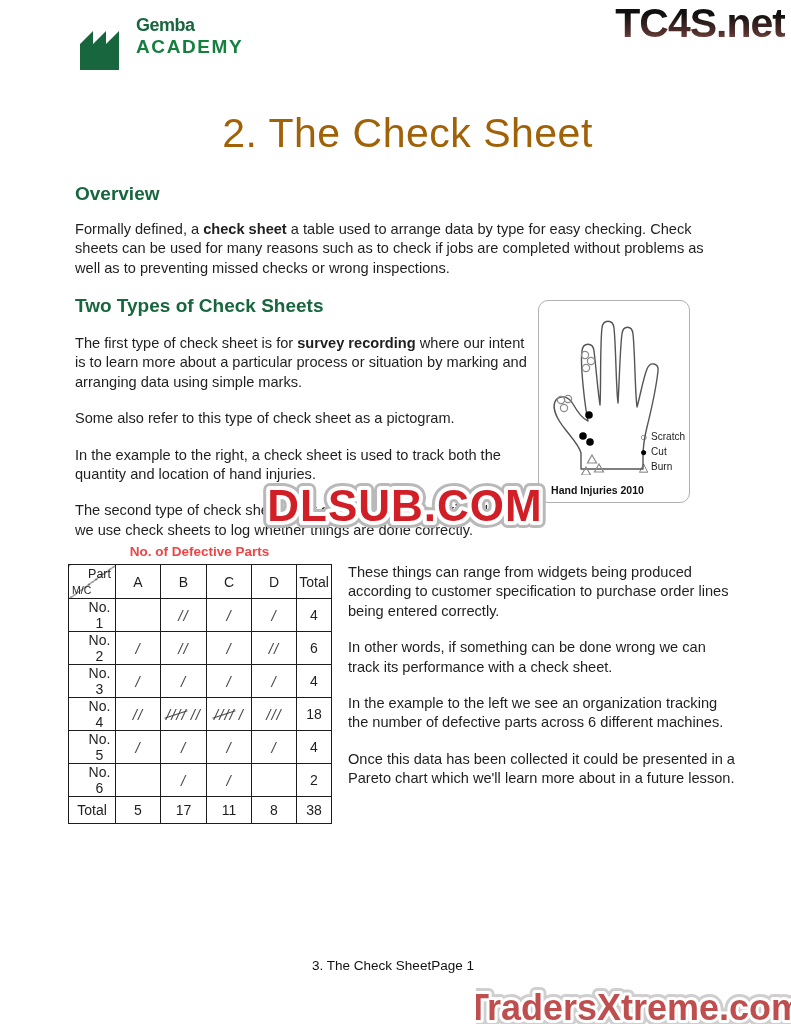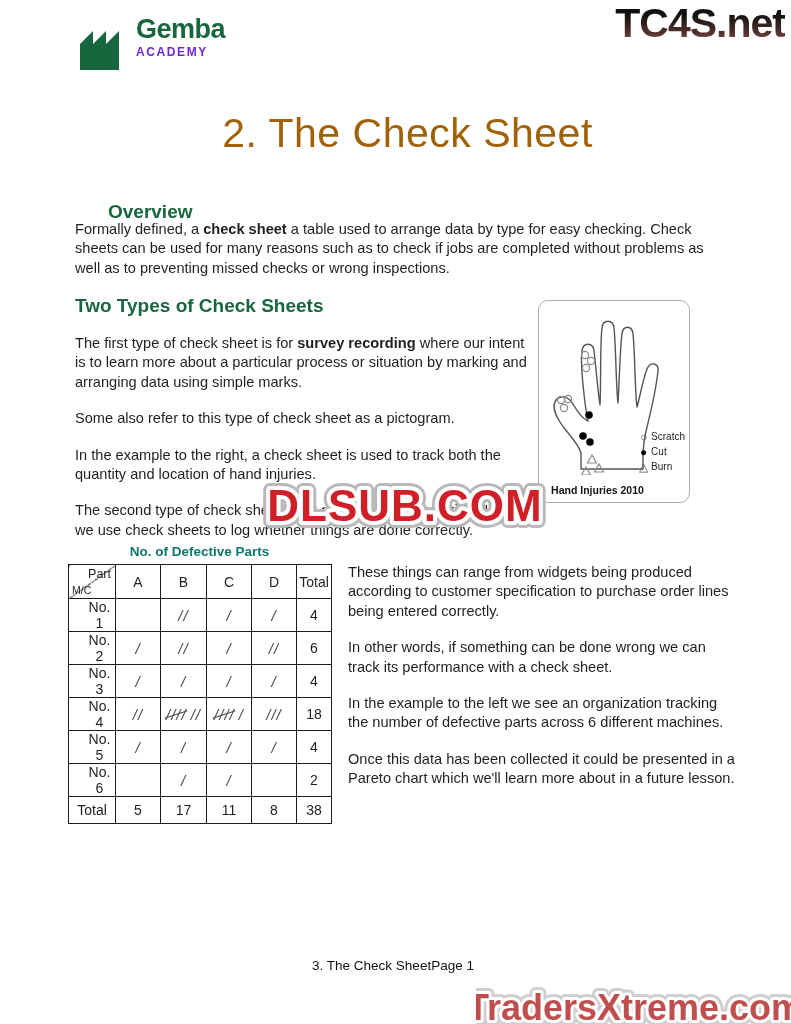--- a/index.html
+++ b/index.html
@@ -6,33 +6,33 @@
   html,body { background:#e8e8e8; }
   body { font-family:"Liberation Sans", sans-serif; }
   .page {
     position:relative; width:791px; height:1024px; margin:0 auto;
     background:#ffffff; overflow:hidden; color:#1f1f1f;
   }
   
   .logo { position:absolute; left:78px; top:16px; display:flex; align-items:flex-start; gap:6px; }
   .logo svg { display:block; margin-top:6px; }
   .logo-text { line-height:1; }
-  .logo-name { font-size:27px; font-weight:bold; color:#17663E; letter-spacing:-0.5px; }
-  .logo-sub  { font-size:12px; font-weight:bold; color:#6d28d9; letter-spacing:1.6px; margin-top:3px; }
+  .logo-name { font-size:18px; font-weight:bold; color:#17663E; letter-spacing:-0.5px; }
+  .logo-sub  { font-size:19px; font-weight:bold; color:#15803d; letter-spacing:1.6px; margin-top:3px; }
   .wm-top {
     position:absolute; top:0px; right:6px; font-size:41px; font-weight:bold; letter-spacing:-1px;
     color:#3a2a28;
     background:linear-gradient(180deg,#101010 30%,#53302c 70%,#9b655c 95%);
     -webkit-background-clip:text; background-clip:text; -webkit-text-fill-color:transparent;
   }
   
   .title { position:absolute; top:110px; left:12px; width:100%; text-align:center;
            font-size:41px; font-weight:400; color:#a16207; letter-spacing:0.5px; }
   .h-green { position:absolute; left:75px; font-size:19px; font-weight:bold; color:#17663E; }
-  .h-overview { top:201px;margin-left:33px; }
+  .h-overview { top:183px; }
   .h-twotypes { top:295px; }
   
   .para { font-size:14.6px; line-height:1.33; color:#1f1f1f; }
   .p-overview { position:absolute; left:75px; top:220px; width:650px; }
   .col-left  { position:absolute; left:75px; top:334px; width:460px; }
   .col-left .para { margin-bottom:17px; }
   .col-right { position:absolute; left:348px; top:554px; width:388px; }
   .col-right .para { margin-bottom:17px;margin-top:9px; }
   
   .hand-box { position:absolute; left:538px; top:300px; width:152px; height:203px;
@@ -40,21 +40,21 @@
   .hand-box svg.hand { position:absolute; left:0; top:2px; }
   .hand-legend { position:absolute; right:4px; top:128px; }
   .legend-row { display:flex; align-items:center; gap:1px; height:15px; }
   .legend-ico { font-size:12px; line-height:1; color:#555; width:13px; text-align:center; }
   .legend-ico.filled { color:#000; }
   .legend-lab { font-size:10px; color:#222; }
   .hand-caption { position:absolute; left:0; bottom:6px; width:78%; text-align:center;
                   font-size:10.5px; font-weight:bold; color:#111; }
   
   .table-wrap { position:absolute; left:68px; top:544px; width:263px; }
-  .table-title { text-align:center; font-size:13.5px; font-weight:bold; margin-bottom:5px; color:#0f766e; }
+  .table-title { text-align:center; font-size:13.5px; font-weight:bold; margin-bottom:5px; color:#ef4444; }
   table.defects { border-collapse:collapse; width:263px; table-layout:fixed; }
   table.defects th, table.defects td { border:1px solid #1c1c1c; text-align:center; font-weight:normal; }
   table.defects th { height:34px; font-size:14px; }
   table.defects td { height:27px; font-size:14px; }
   td.rowlab { font-size:13.5px; text-align:left; padding-left:15px;border-radius:10px; }
   th.corner { position:relative; padding:0;
     background-image:linear-gradient(to bottom right, transparent 49.2%, #444 49.2%, #444 50.8%, transparent 50.8%); }
   .corner-top { position:absolute; top:2px; right:4px; font-size:12.5px; }
   .corner-bot { position:absolute; bottom:2px; left:3px; font-size:10.5px; }
   .tally-cell { color:#4a4a4a; white-space:nowrap; }

